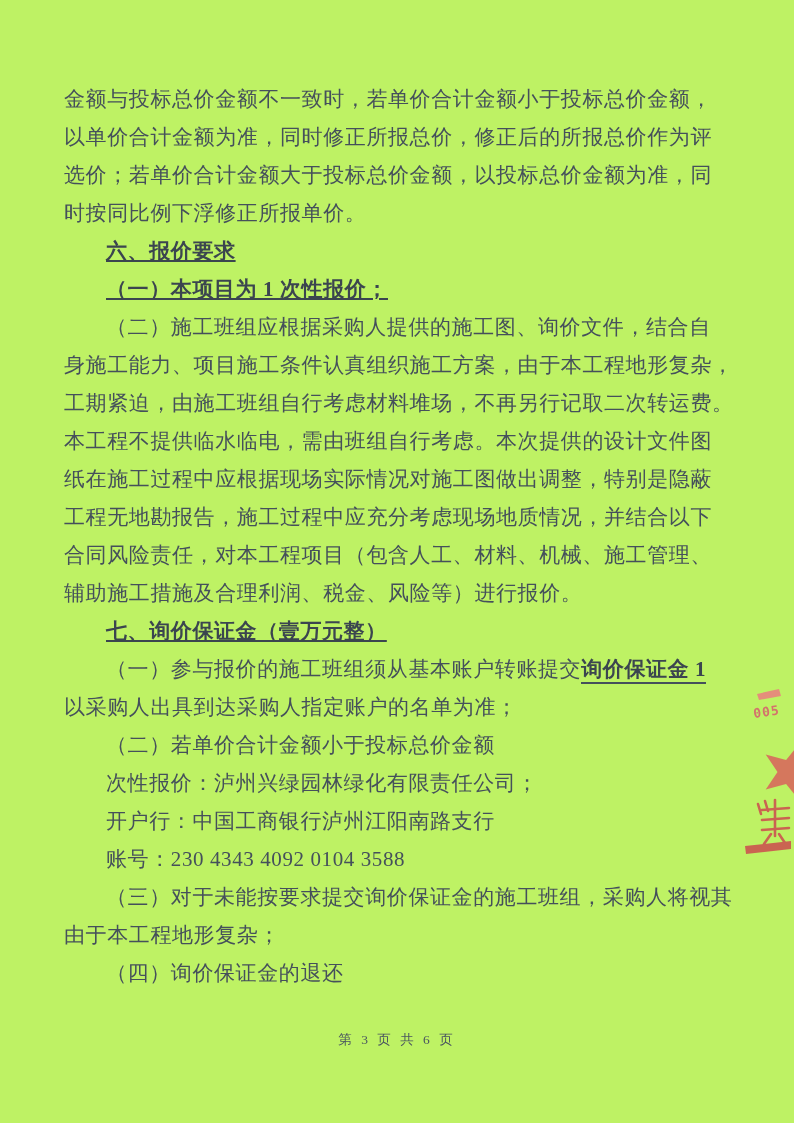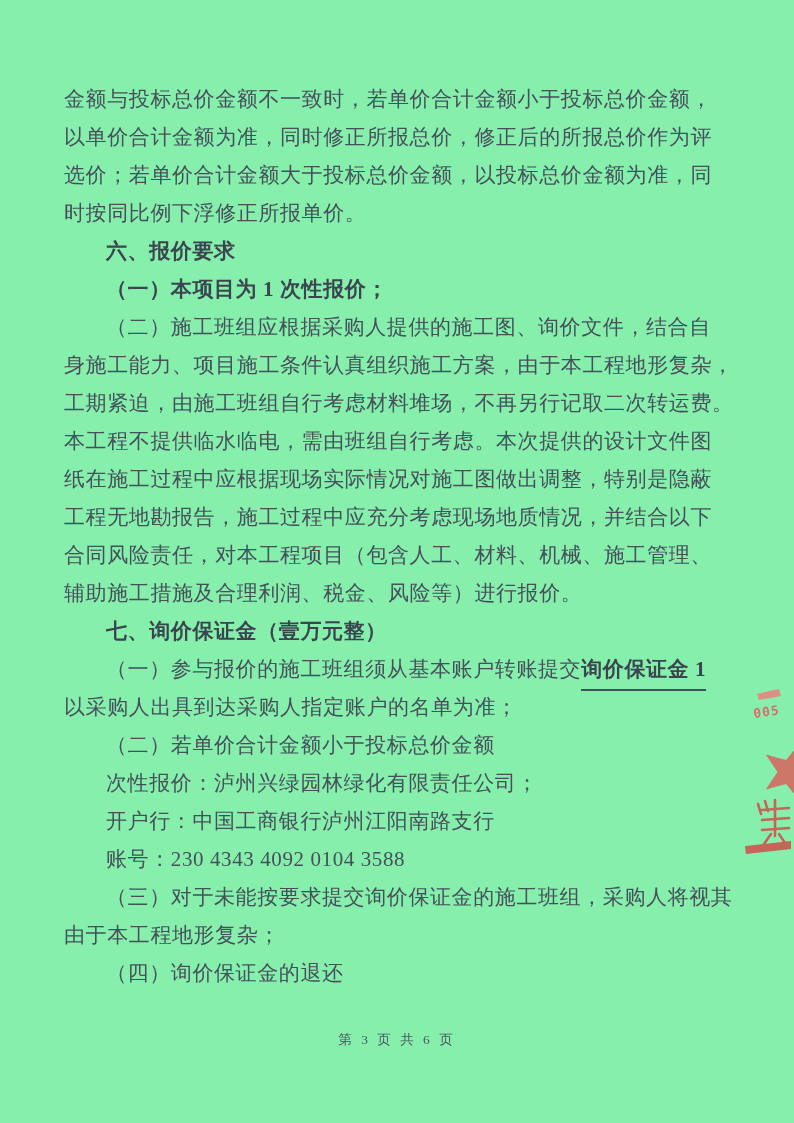--- a/index.html
+++ b/index.html
@@ -1,30 +1,30 @@
 <!DOCTYPE html>
 <html><head>
 <meta charset="utf-8">
 <style>
   html,body{margin:0;padding:0;background:#e8e8e8;}
   .page{
     position:relative;width:794px;height:1123px;margin:0 auto;
-    background:#86efac;overflow:hidden;
+    background:#bef264;overflow:hidden;
     font-family:"Liberation Serif","DejaVu Serif",serif;
   }
   .doc{position:absolute;left:64px;top:80px;width:674px;}
   .ln{
     margin:0;height:38px;line-height:38px;font-size:21px;
     letter-spacing:0.6px;color:#45505b;white-space:nowrap;
   }
   .ind{text-indent:42px;}
-  .b{font-weight:bold;color:#3b454f;}
+  .b{font-weight:bold;color:#3b454f;text-decoration:underline;}
   .em{
     font-weight:bold;color:#3b454f;
-    border-bottom:2px solid #45505b;padding-bottom:8px;
+    border-bottom:2px solid #45505b;padding-bottom:1px;
   }
   .pagenum{
     position:absolute;top:1031px;left:0;width:100%;
     text-align:center;font-size:13.5px;color:#4a5560;letter-spacing:3px;
   }
   .seal{position:absolute;left:734px;top:688px;width:60px;height:170px;}
 </style>
 </head>
 <body>
 

